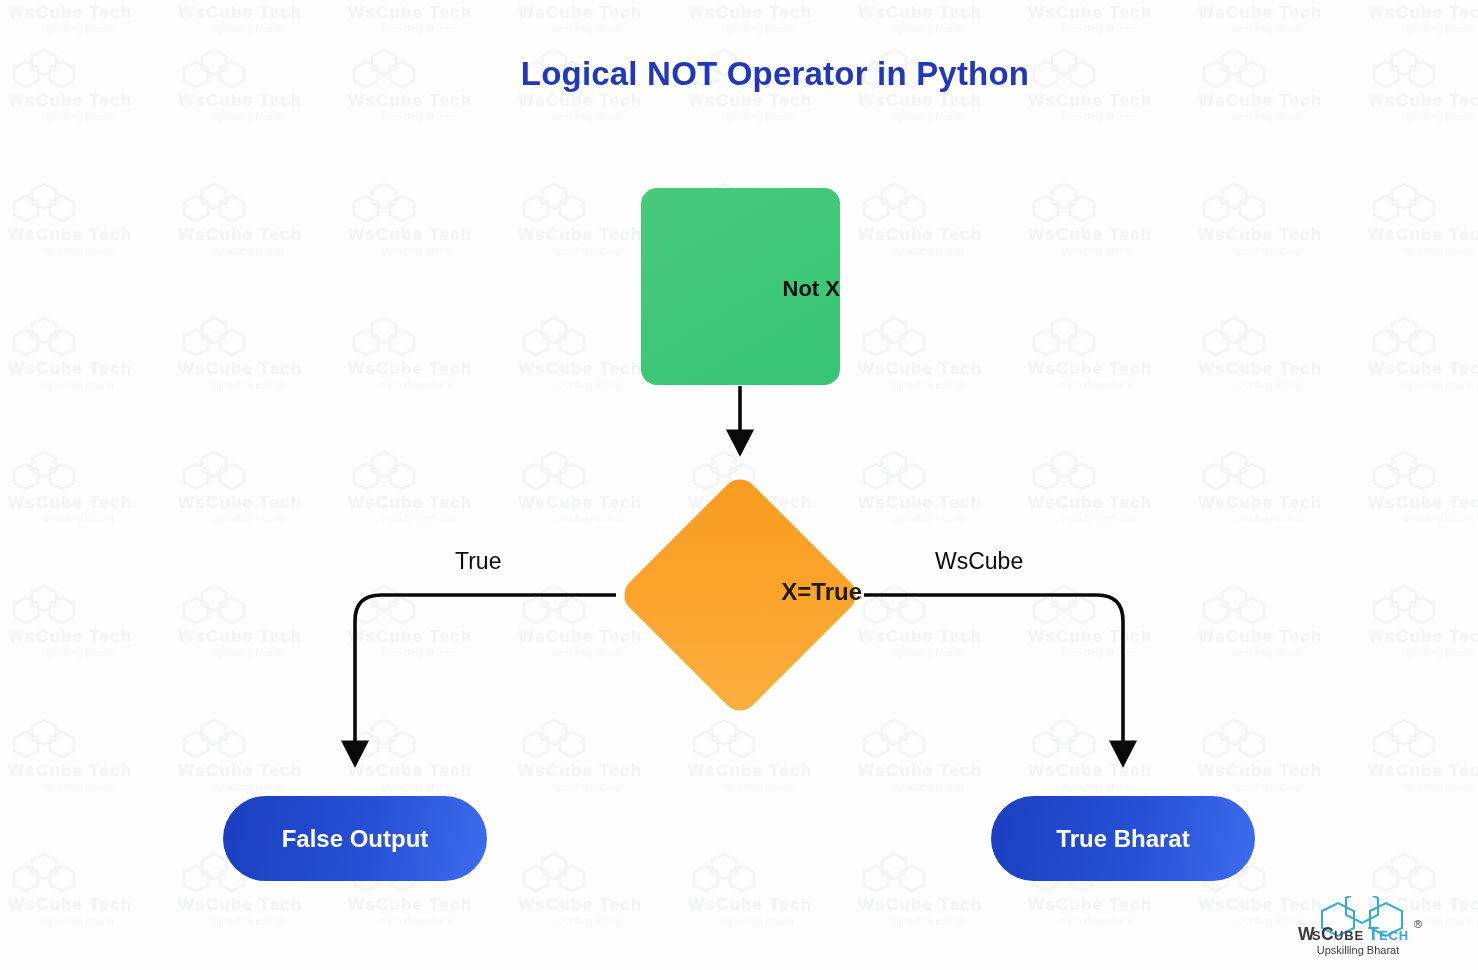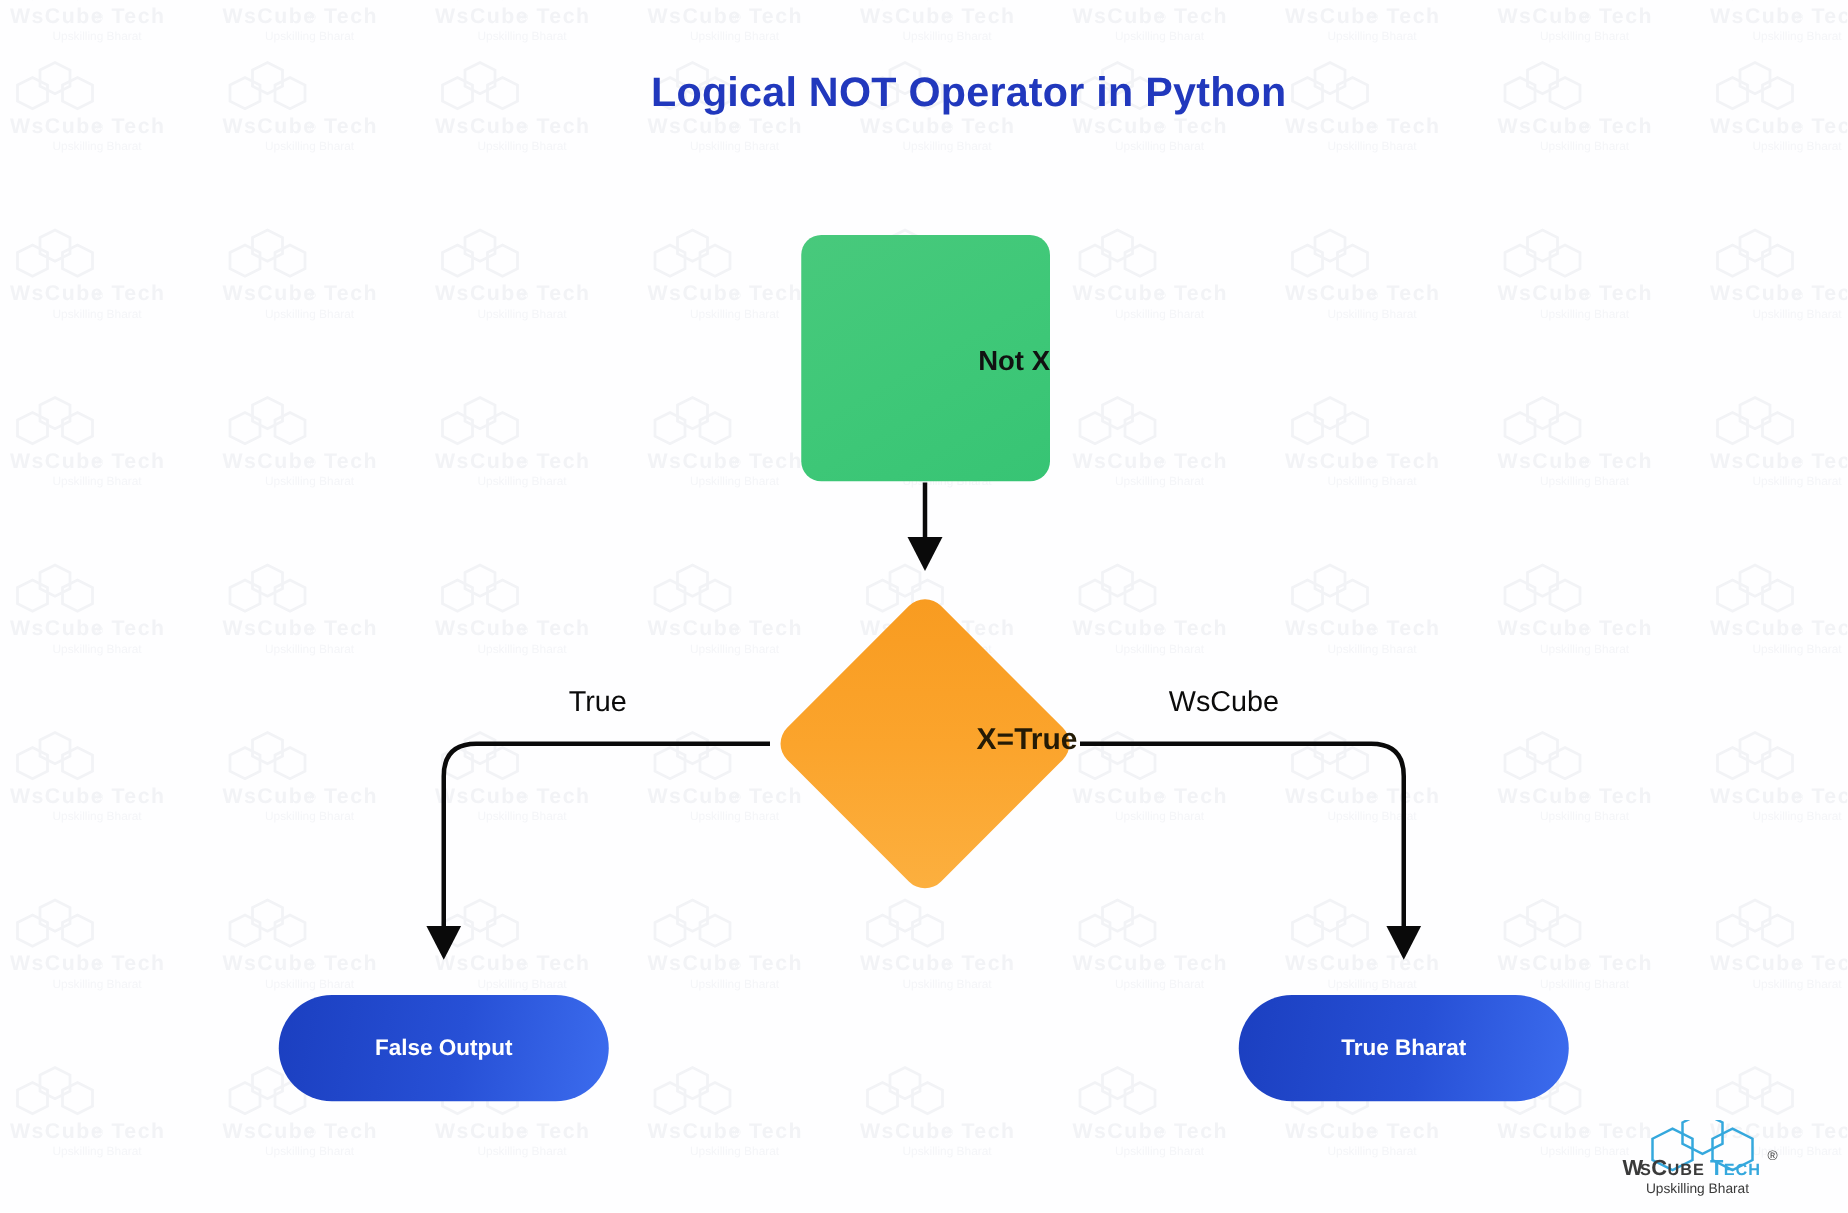--- a/index.html
+++ b/index.html
@@ -95,21 +95,21 @@
   .node-pill {
     position: absolute;
     height: 85px;
     border-radius: 43px;
     z-index: 3;
     display: flex;
     align-items: center;
     justify-content: center;
   }
   .node-pill .node-label {
-    font-size: 18px;
+    font-size: 24px;
     font-weight: bold;
     color: #ffffff;
   }
   .pill-false {
     left: 223px;
     top: 796px;
     width: 264px;
     background: linear-gradient(100deg, #1b3fc0 0%, #2750d6 55%, #3c6cee 100%);
   }
   .pill-true {

